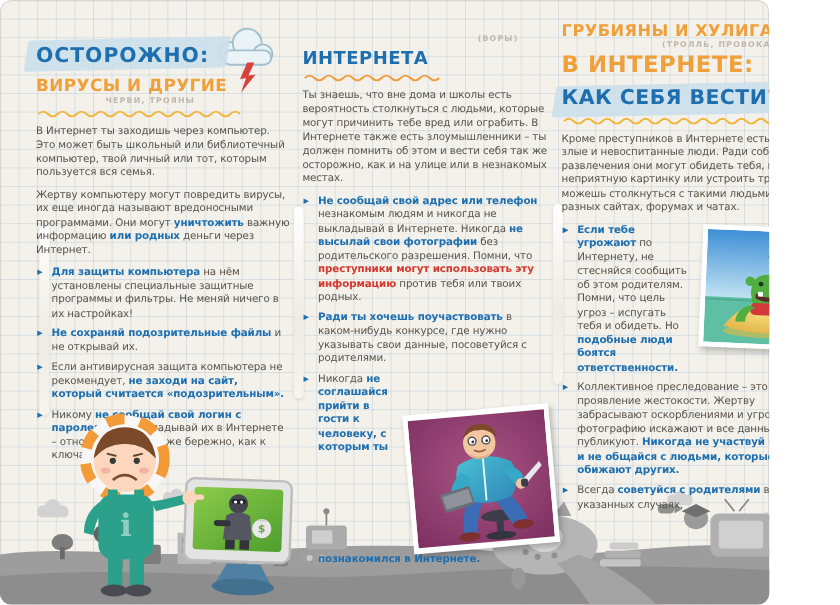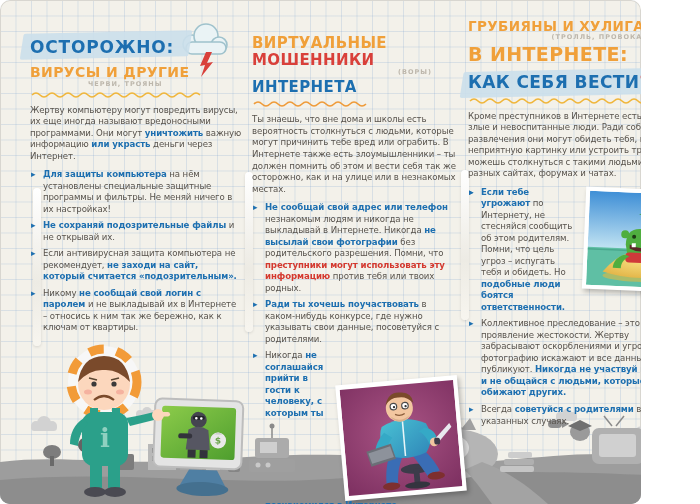--- a/index.html
+++ b/index.html
@@ -71,31 +71,31 @@
   <section class="col" id="col-left">
     <h1 class="kicker">
       <span class="tape" style="left:-8px;top:-4px;width:168px;height:26px;"></span>
       <span>ОСТОРОЖНО:</span>
     </h1>
     <h2 class="hline"><span class="hy">ВИРУСЫ И ДРУГИЕ</span></h2>
     <div class="annot left-a">ЧЕРВИ, ТРОЯНЫ</div>
     <svg class="wavy" width="178" height="7" viewBox="0 0 178 7">
       <path d="M2,4 q4,-4 8,0 t8,0 t8,0 t8,0 t8,0 t8,0 t8,0 t8,0 t8,0 t8,0 t8,0 t8,0 t8,0 t8,0 t8,0 t8,0 t8,0 t8,0 t8,0 t8,0 t8,0" stroke="#f0b63c" stroke-width="1.6" fill="none"></path>
     </svg>
-    <p class="body"><span>Жертву компьютеру могут повредить вирусы, их еще иногда называют вредоносными программами. Они могут </span><span class="b">уничтожить</span><span> важную информацию </span><span class="b">или украсть</span><span> деньги через Интернет.</span></p>
+    <p class="body"><span>В Интернет ты заходишь через компьютер. Это может быть школьный или библиотечный компьютер, твой личный или тот, которым пользуется вся семья.</span></p>
+    <p class="body"><span>Жертву компьютеру могут повредить вирусы, их еще иногда называют вредоносными программами. Они могут </span><span class="b">уничтожить</span><span> важную информацию </span><span class="b">или родных</span><span> деньги через Интернет.</span></p>
     <div class="bullets">
       <div class="bullet"><span class="arr">▸</span><span><span class="b">Для защиты компьютера</span><span> на нём установлены специальные защитные программы и фильтры. Не меняй ничего в их настройках!</span></span></div>
       <div class="bullet"><span class="arr">▸</span><span><span class="b">Не сохраняй подозрительные файлы</span><span> и не открывай их.</span></span></div>
       <div class="bullet"><span class="arr">▸</span><span><span>Если антивирусная защита компьютера не рекомендует, </span><span class="b">не заходи на сайт, который считается «подозрительным».</span></span></div>
       <div class="bullet"><span class="arr">▸</span><span><span>Никому </span><span class="b">не сообщай свой логин с паролем</span><span> и не выкладывай их в Интернете – относись к ним так же бережно, как к ключам от квартиры.</span></span></div>
     </div>
   </section>
 
   <section class="col" id="col-mid">
-    <h2 class="hline" style="font-size:15px;"><span class="hy">ВИРТУАЛЬНЫЕ </span><span class="hr">МОШЕННИКИ</span></h2>
     <div class="annot right-a">(ВОРЫ)</div>
     <h2 class="hline" style="font-size:15px;"><span class="hb">ИНТЕРНЕТА</span></h2>
     <svg class="wavy" width="118" height="7" viewBox="0 0 118 7">
       <path d="M2,4 q4,-4 8,0 t8,0 t8,0 t8,0 t8,0 t8,0 t8,0 t8,0 t8,0 t8,0 t8,0 t8,0 t8,0 t8,0" stroke="#ef9b3a" stroke-width="1.6" fill="none"></path>
     </svg>
     <p class="body"><span>Ты знаешь, что вне дома и школы есть вероятность столкнуться с людьми, которые могут причинить тебе вред или ограбить. В Интернете также есть злоумышленники – ты должен помнить об этом и вести себя так же осторожно, как и на улице или в незнакомых местах.</span></p>
     <div class="bullets">
       <div class="bullet"><span class="arr">▸</span><span><span class="b">Не сообщай свой адрес или телефон</span><span> незнакомым людям и никогда не выкладывай в Интернете. Никогда </span><span class="b">не высылай свои фотографии</span><span> без родительского разрешения. Помни, что </span><span class="r">преступники могут использовать эту информацию</span><span> против тебя или твоих родных.</span></span></div>
       <div class="bullet"><span class="arr">▸</span><span><span class="b">Ради ты хочешь поучаствовать</span><span> в каком-нибудь конкурсе, где нужно указывать свои данные, посоветуйся с родителями.</span></span></div>
 

